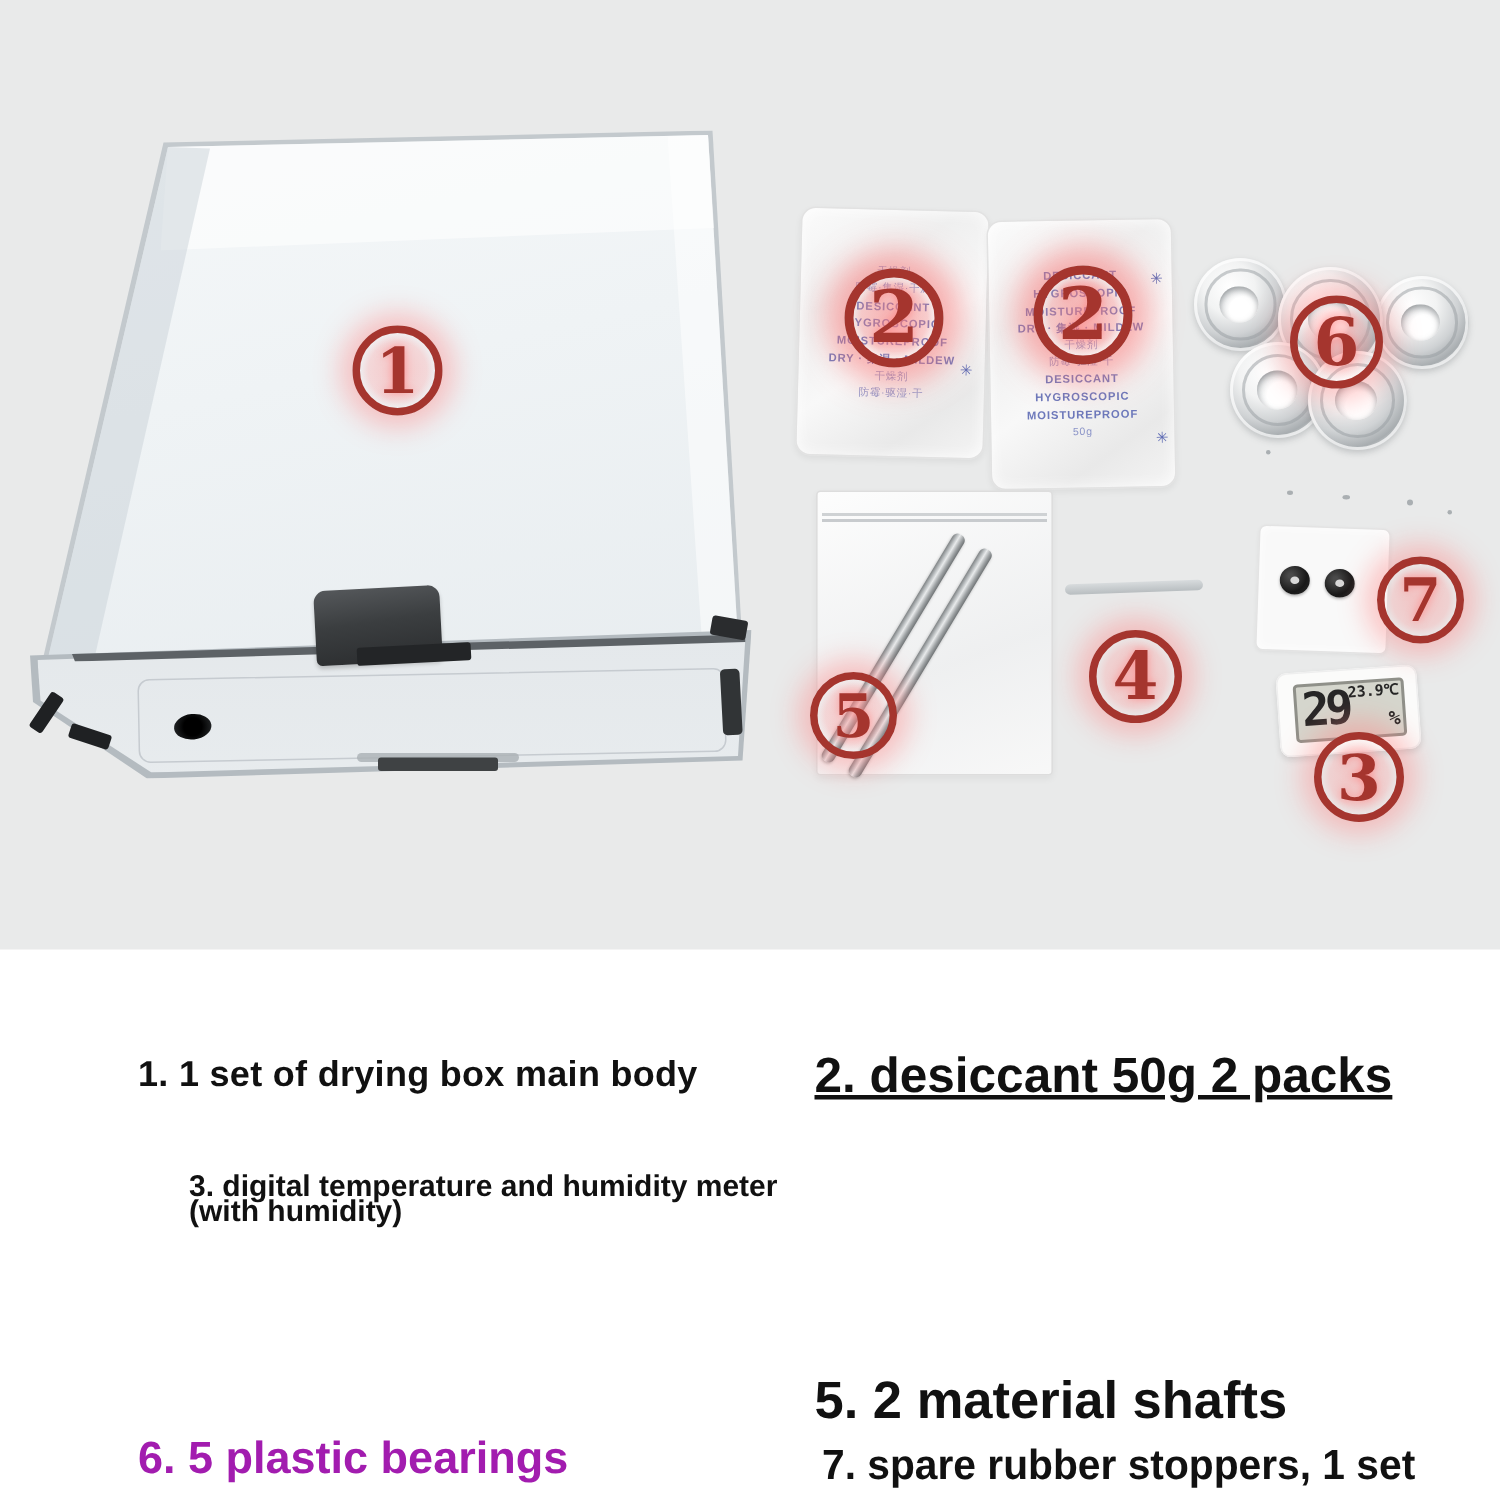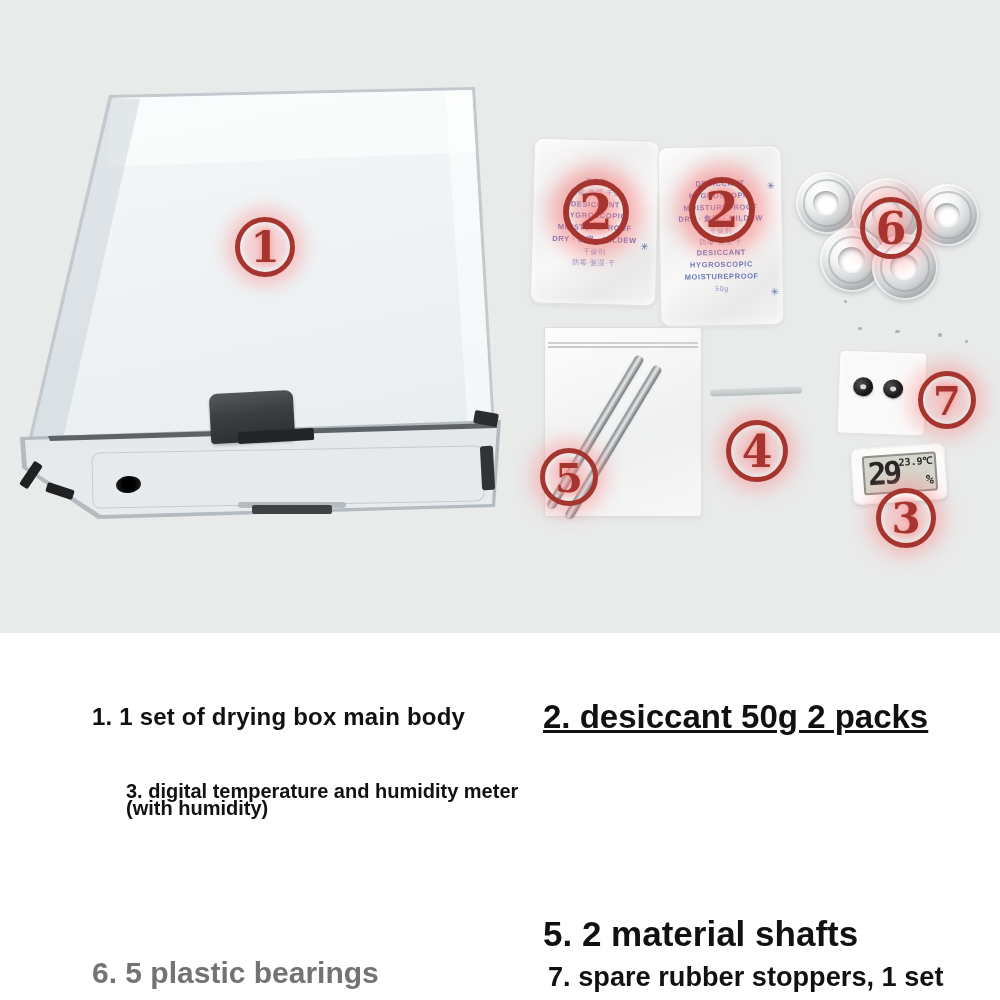--- a/index.html
+++ b/index.html
@@ -117,21 +117,21 @@
   .m7 { left:918px; top:371px; width:58px; height:58px; font-size:40px; }
 
   
   #legend { position:absolute; left:0; top:639px; width:1000px; height:293px; background:#ffffff; }
   .li { position:absolute; font-weight:700; color:#111; white-space:nowrap; }
   .li1 { left:92px;  top:64px;  font-size:24px; letter-spacing:.2px; }
   .li2 { left:543px; top:59px;  font-size:33px;text-decoration:underline; }
   .li3 { left:90px;  top:144px; font-size:20px; line-height:17px; white-space:normal; width:430px;margin-left:36px; }
   .li4 { left:91px;  top:228px; font-size:29px; color:#3d3d3d; }
   .li5 { left:543px; top:231px; font-size:35px;margin-top:44px; }
-  .li6 { left:92px;  top:317px; font-size:30px; color:#737373; }
+  .li6 { left:92px;  top:317px; font-size:30px; color:#a21caf; }
   .li7 { left:548px; top:322px; font-size:28px; transform:scaleX(.97); transform-origin:left; }
 </style>
 </head>
 <body>
 
 <div id="page">
 
   <div id="photo">
 
     <div class="poly lid-outline"></div>

